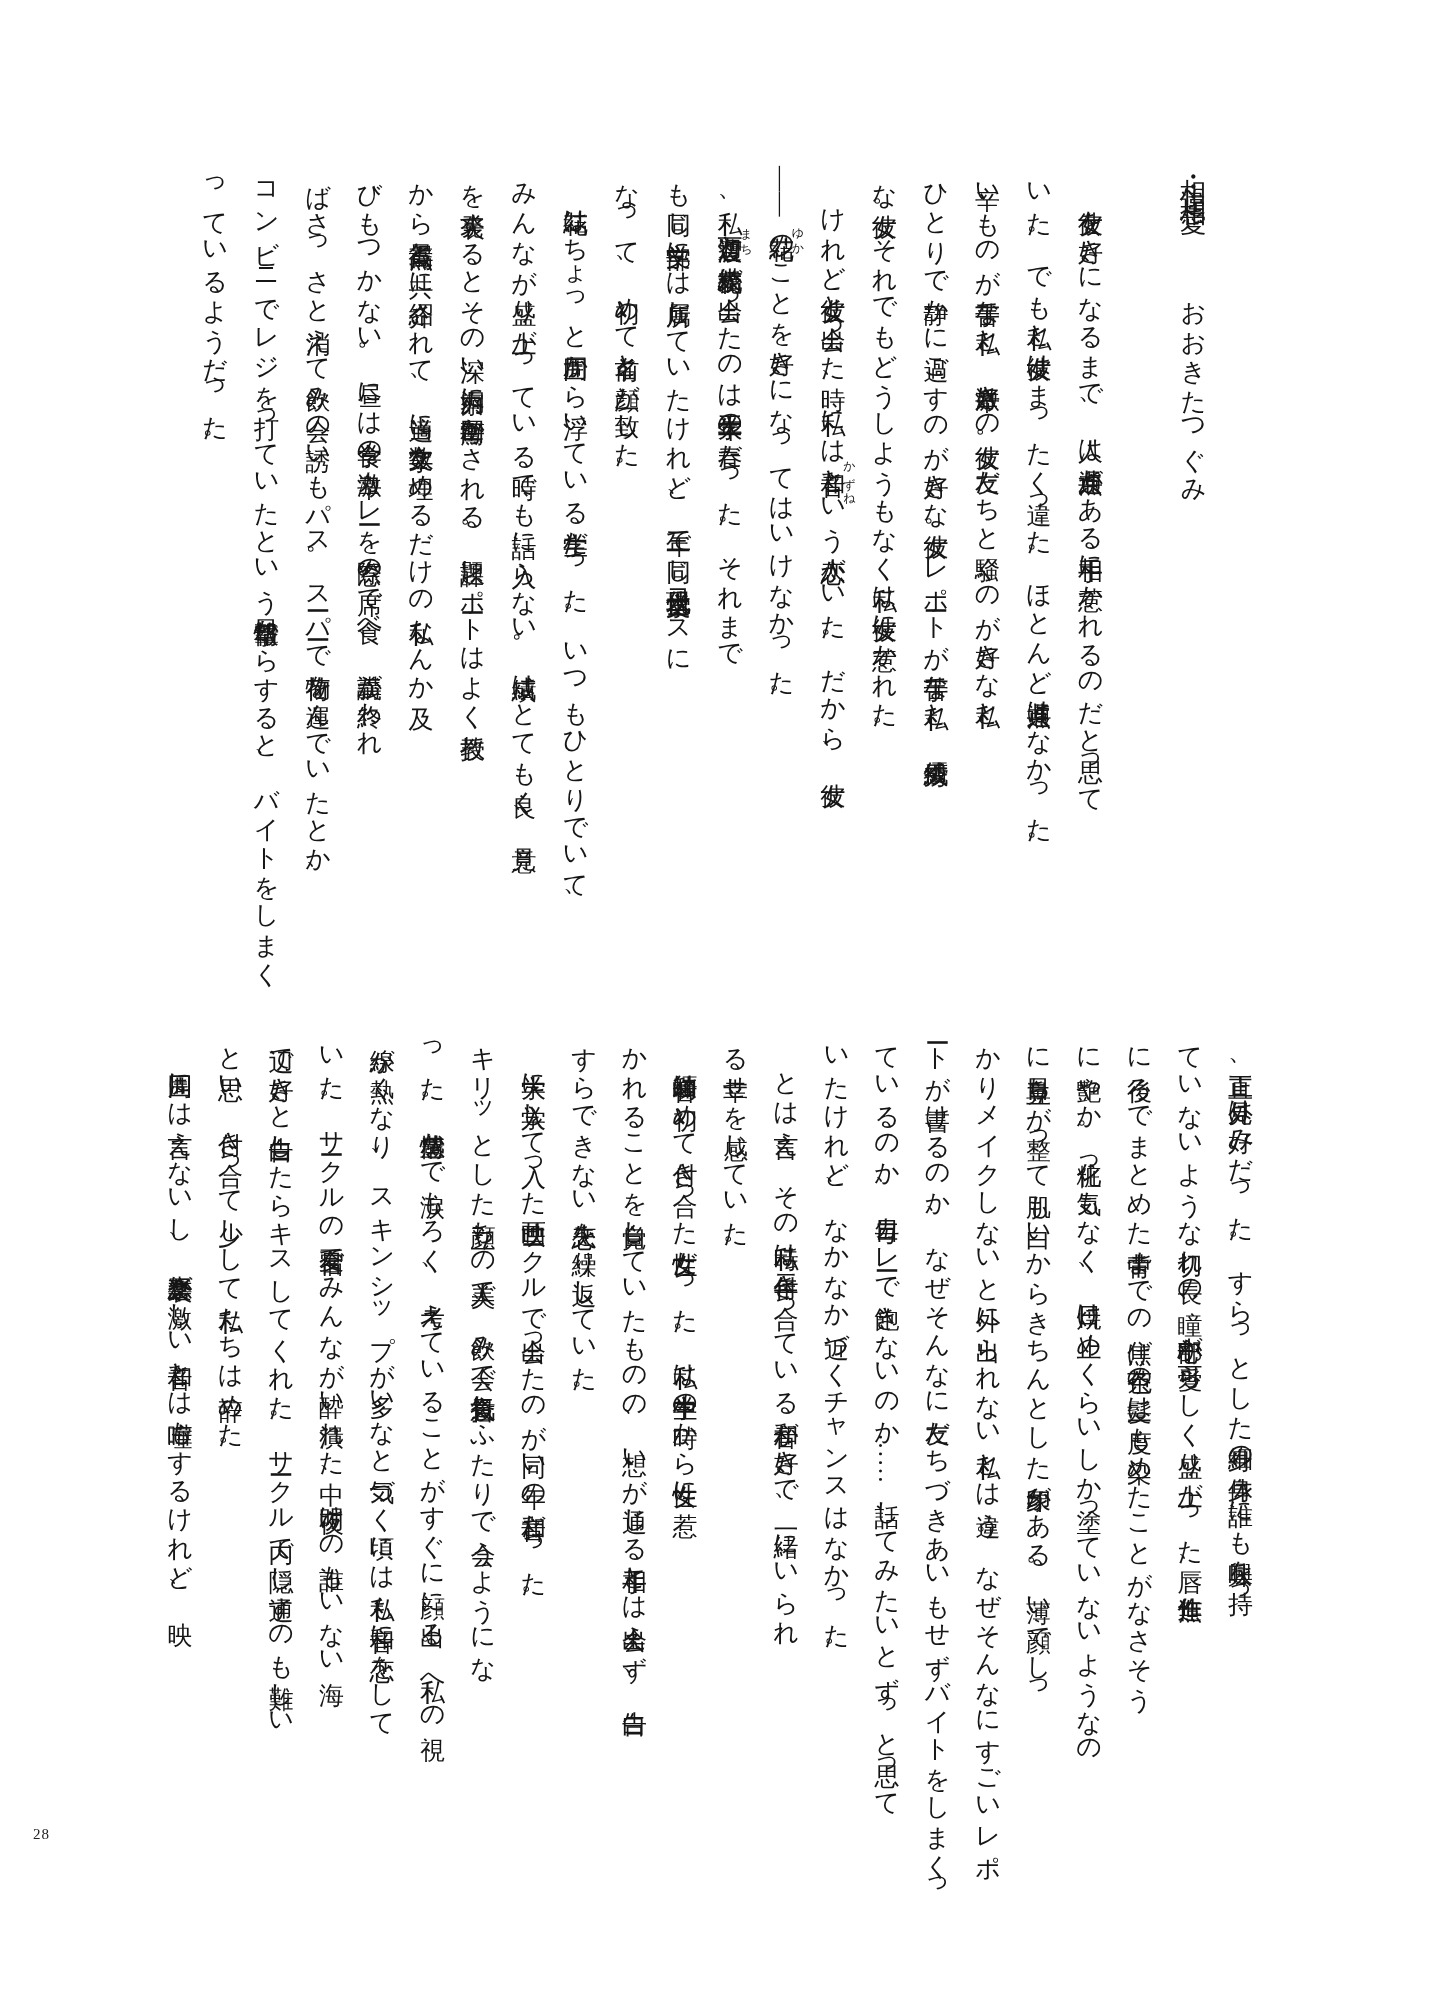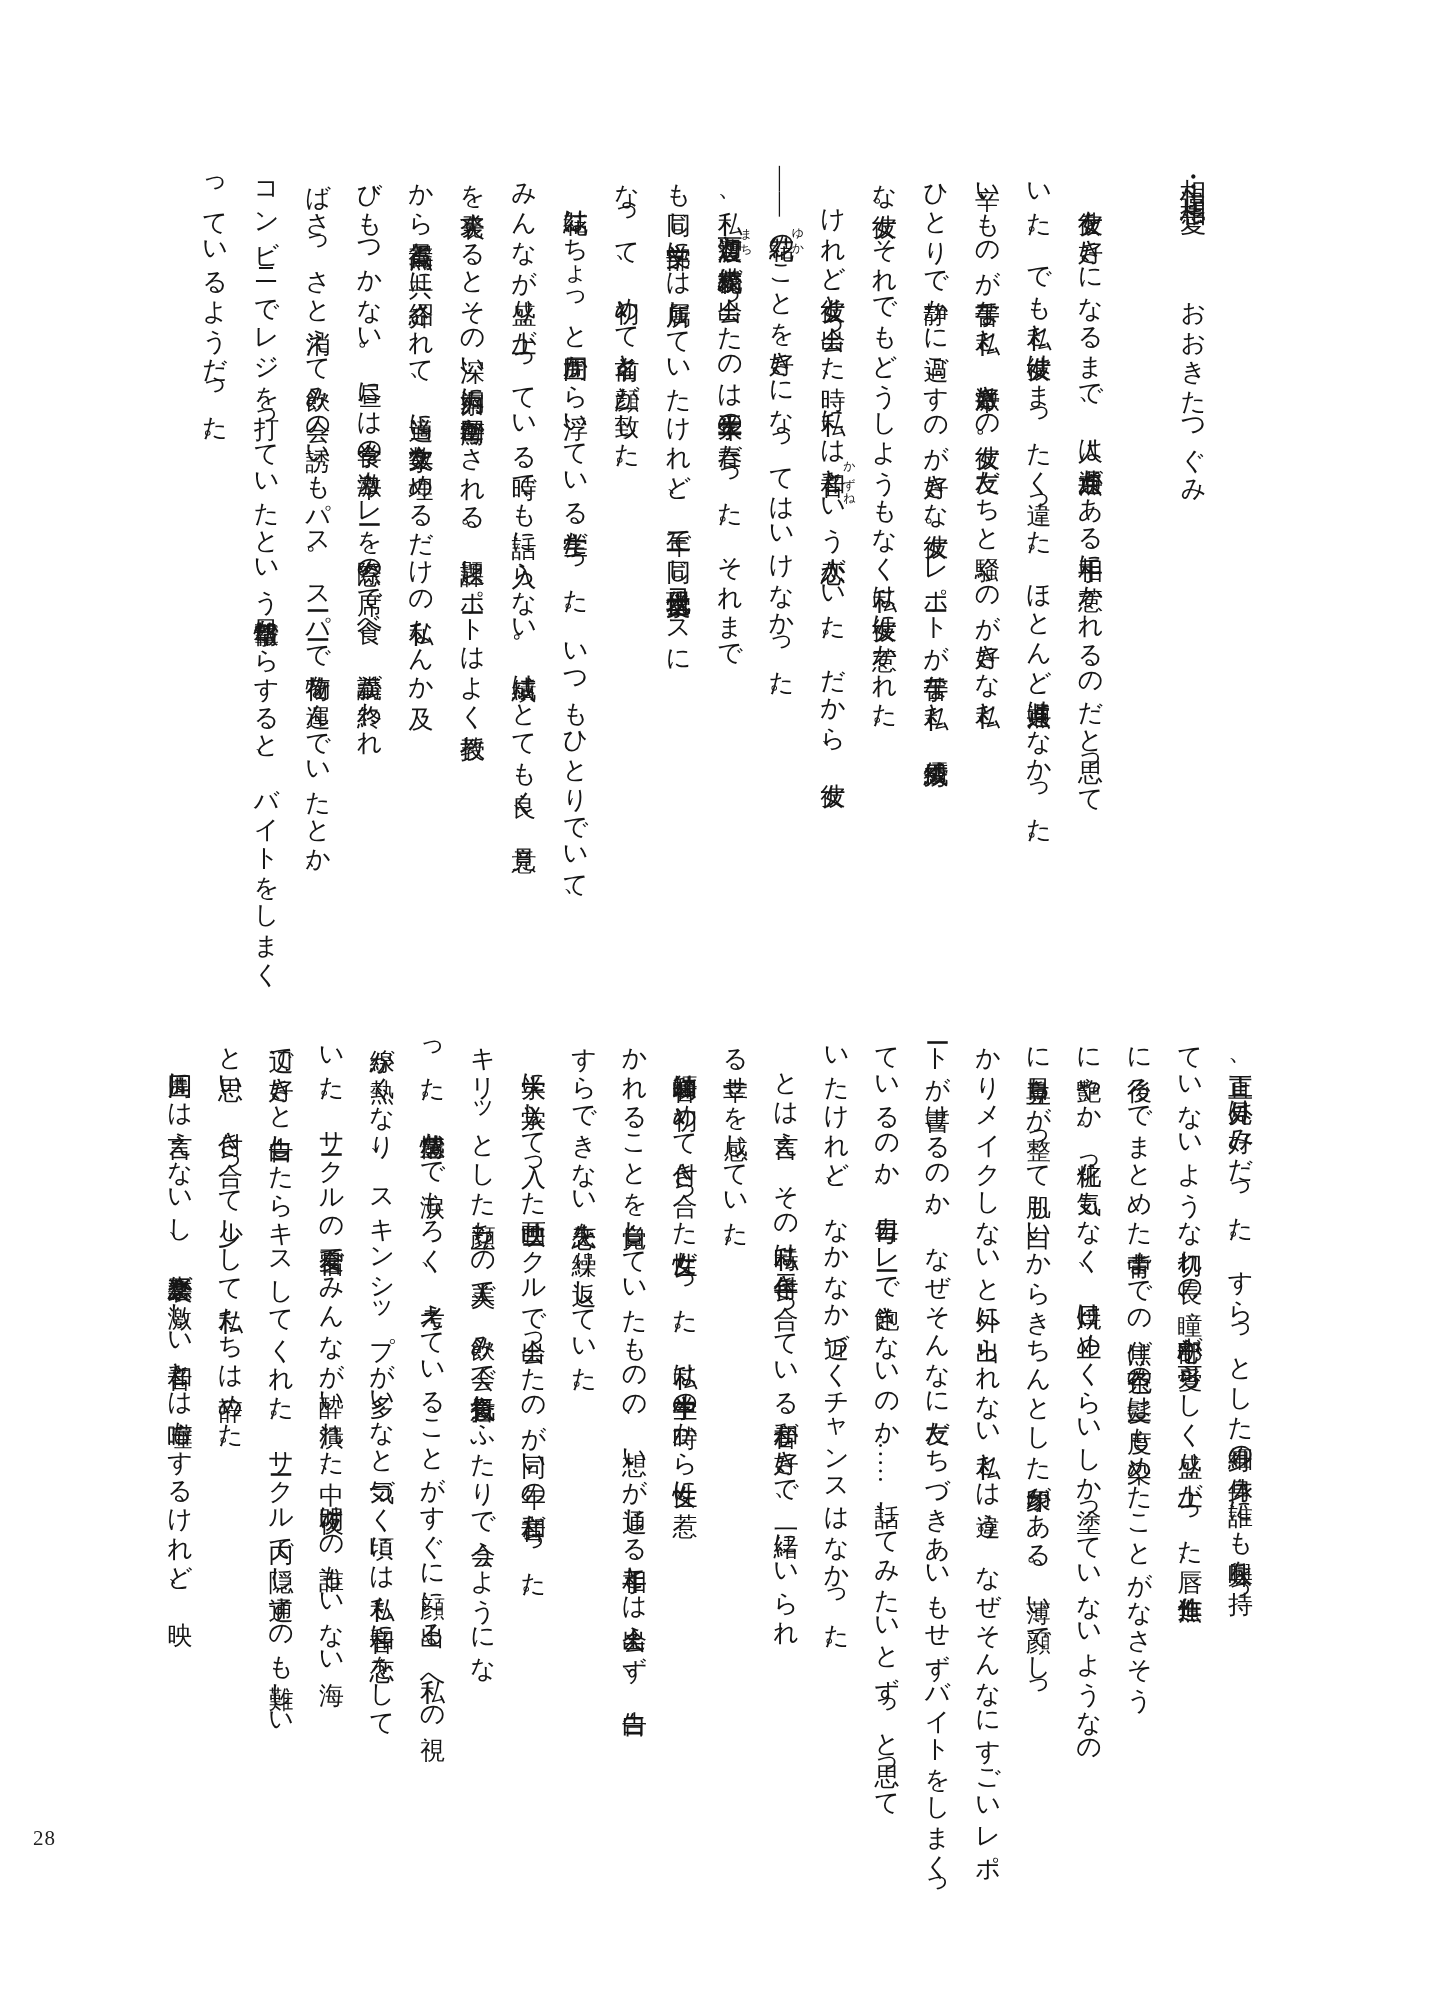--- a/index.html
+++ b/index.html
@@ -74,21 +74,21 @@
     top: 2px;
     font-size: 12px;
     line-height: 1;
     letter-spacing: 2px;
   }
   
   .pagenum {
     position: absolute;
     left: 33px;
     top: 1826px;
-    font-size: 21px;
+    font-size: 15px;
     letter-spacing: 1px;
     color: #222222;
   }
 </style>
 </head>
 <body>
 
 <div class="page">
 
   <div class="title-col">

